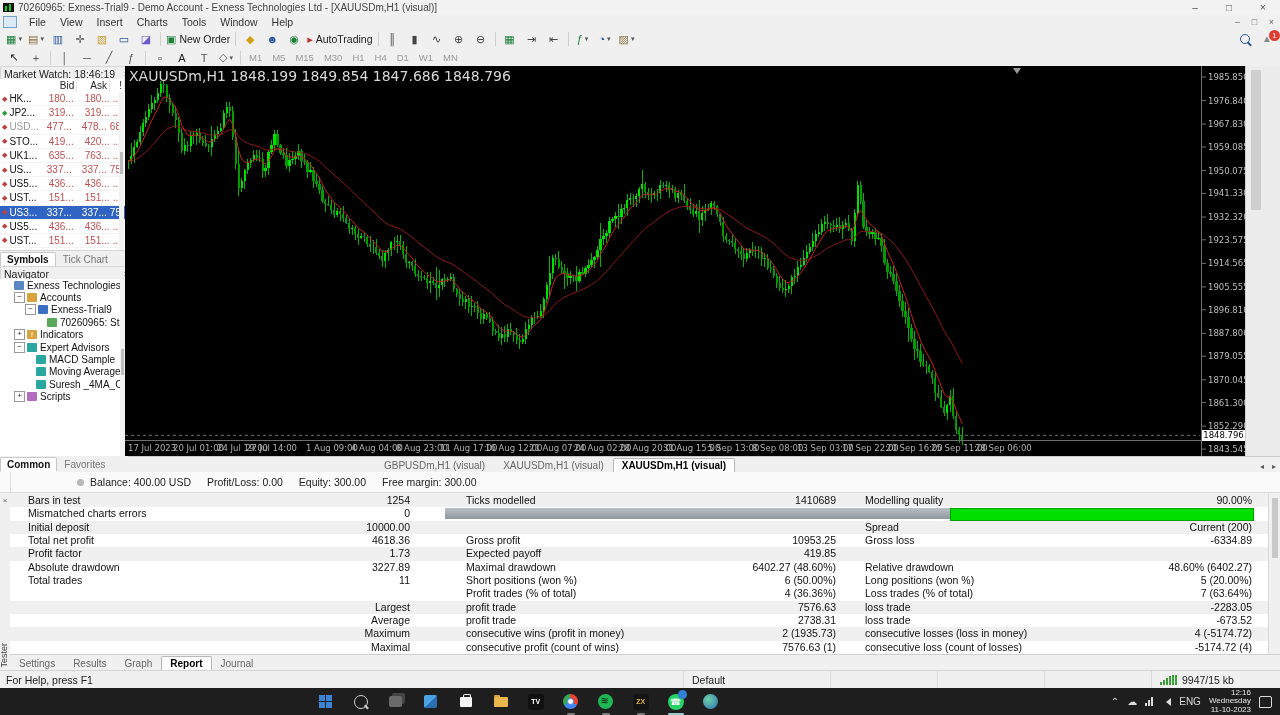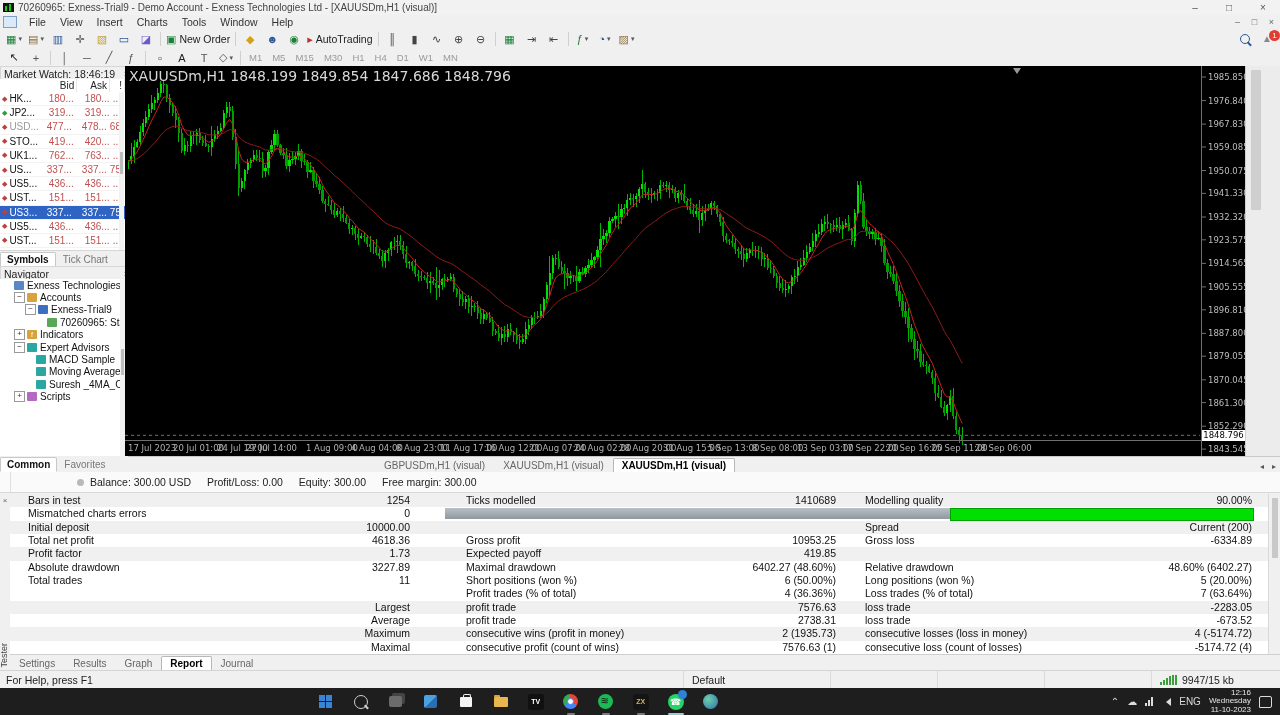--- a/index.html
+++ b/index.html
@@ -348,21 +348,21 @@
         </span>
         <span class="bid">419...</span>
         <span class="ask">420...</span>
         <span class="fl">...</span>
       </div>
       <div class="mwrow">
         <span class="sym">
           <span class="di" style="color: rgb(192, 64, 64);">◆</span>
           <span>UK1...</span>
         </span>
-        <span class="bid">762...</span>
+        <span class="bid">635...</span>
         <span class="ask">763...</span>
         <span class="fl">...</span>
       </div>
       <div class="mwrow">
         <span class="sym">
           <span class="di" style="color: rgb(192, 64, 64);">◆</span>
           <span>US...</span>
         </span>
         <span class="bid">337...</span>
         <span class="ask">337...</span>
@@ -583,21 +583,21 @@
       <span>▸</span>
     </span>
   </div>
 
   <div class="abs" id="acctbar">
     <span id="acct-grip">
         <span>×</span>
         <span>⋮</span>
       </span>
     <span class="dot"></span>
-    <span id="acct-items"><span>Balance: 300.00 USD</span><span>Profit/Loss: 0.00</span><span>Equity: 300.00</span><span>Free margin: 300.00</span></span>
+    <span id="acct-items"><span>Balance: 400.00 USD</span><span>Profit/Loss: 0.00</span><span>Equity: 300.00</span><span>Free margin: 300.00</span></span>
   </div>
 
   <div class="abs" id="tester-strip">
     <span class="x">×</span>
     <span id="tester-vlabel">Tester</span>
   </div>
   <div class="abs" id="report">
       <div class="rrow alt">
         <span class="rcell c1l">Bars in test</span>
         <span class="rcell c1v">1254</span>

